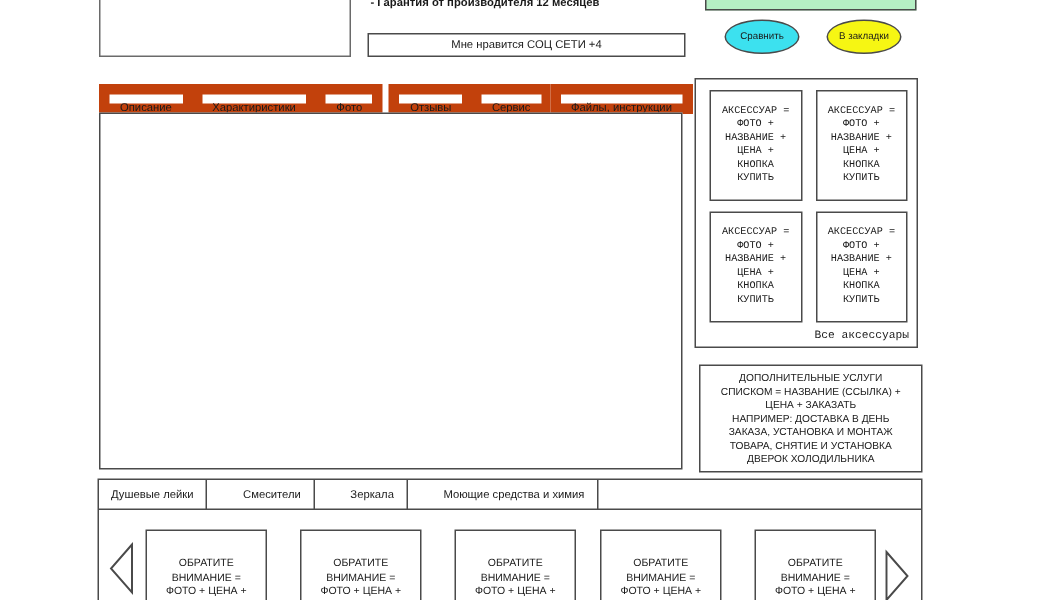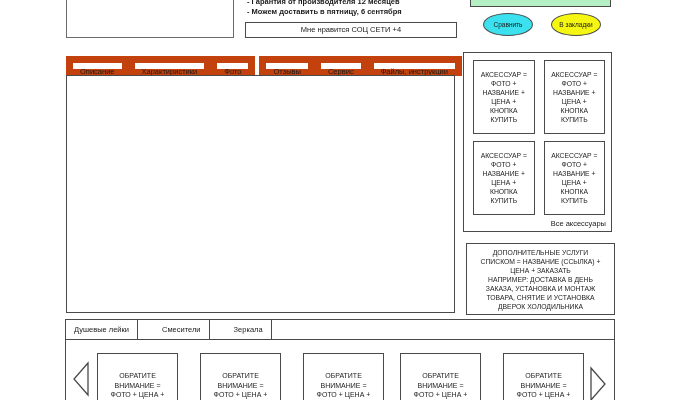--- a/index.html
+++ b/index.html
@@ -24,21 +24,21 @@
 
   
   #main-tabs{left:66px;top:56px;height:20px;display:flex;}
   .tab{box-sizing:border-box;border:7px solid #c2410c;height:20px;line-height:18px;
     padding:0 7px;font-size:7.5px;background:#fff;white-space:nowrap;text-align:center;}
   .tab+.tab{margin-left:-1px;}
   .tab.gap{margin-left:4px;}
   #main-content{left:66px;top:75px;width:389px;height:238px;}
 
   
-  #acc-panel{left:463px;top:52px;width:149px;height:180px;}
+  #acc-panel{left:463px;top:52px;width:149px;height:180px;font-family:Liberation Mono, monospace;}
   .acc-grid{display:grid;grid-template-columns:1fr 1fr;gap:7px 9px;padding:7px 6px 0 9px;}
   .acc-card{box-sizing:border-box;border:1px solid #4a4a4a;height:74px;background:#fff;
     display:flex;align-items:center;justify-content:center;text-align:center;
     font-size:6.8px;line-height:9px;white-space:pre-line;}
   #all-acc{position:absolute;right:5px;bottom:3px;font-size:7.5px;}
 
   
   #services{left:466px;top:243px;width:149px;height:72px;display:flex;align-items:center;
     justify-content:center;text-align:center;font-size:6.8px;line-height:9px;white-space:pre-line;}
 
@@ -53,21 +53,20 @@
     white-space:pre-line;padding-top:17px;}
   .arrow-btn{position:absolute;width:18px;height:36px;cursor:pointer;}
 </style>
 </head>
 <body>
 
 <div class="box" id="top-left-box"></div>
 
 <div class="abs" id="bullets">
   <div>- Гарантия от производителя 12 месяцев</div>
-  <div>- Можем доставить в пятницу, 6 сентября</div>
 </div>
 
 <div class="abs" id="like-btn">Мне нравится СОЦ СЕТИ +4</div>
 
 <div class="box" id="green-box" style="background: rgb(181, 239, 196);"></div>
 
 <div class="oval" id="compare" style="background: rgb(60, 225, 239);">Сравнить</div>
 <div class="oval" id="bookmark" style="background: rgb(246, 246, 19);">В закладки</div>
 
 <div class="abs" id="main-tabs">
@@ -117,20 +116,21 @@
 НАПРИМЕР: ДОСТАВКА В ДЕНЬ
 ЗАКАЗА, УСТАНОВКА И МОНТАЖ
 ТОВАРА, СНЯТИЕ И УСТАНОВКА
 ДВЕРОК ХОЛОДИЛЬНИКА</div>
 
 <div class="abs" id="related">
   <div class="abs" id="related-tabs">
     <div class="rtab">Душевые лейки</div>
     <div class="rtab">Смесители</div>
     <div class="rtab">Зеркала</div>
+    <div class="rtab">Моющие средства и химия</div>
     <div class="rtab filler"></div>
   </div>
 
   <div class="arrow-btn" style="left:6px;top:41px;">
     <svg width="18" height="36" viewBox="0 0 18 36">
       <polygon points="16,2 2,18 16,34" fill="#ffffff" stroke="#4a4a4a" stroke-width="1.3"></polygon>
     </svg>
   </div>
 
   <div class="car-card" style="left:31px;">ОБРАТИТЕ

